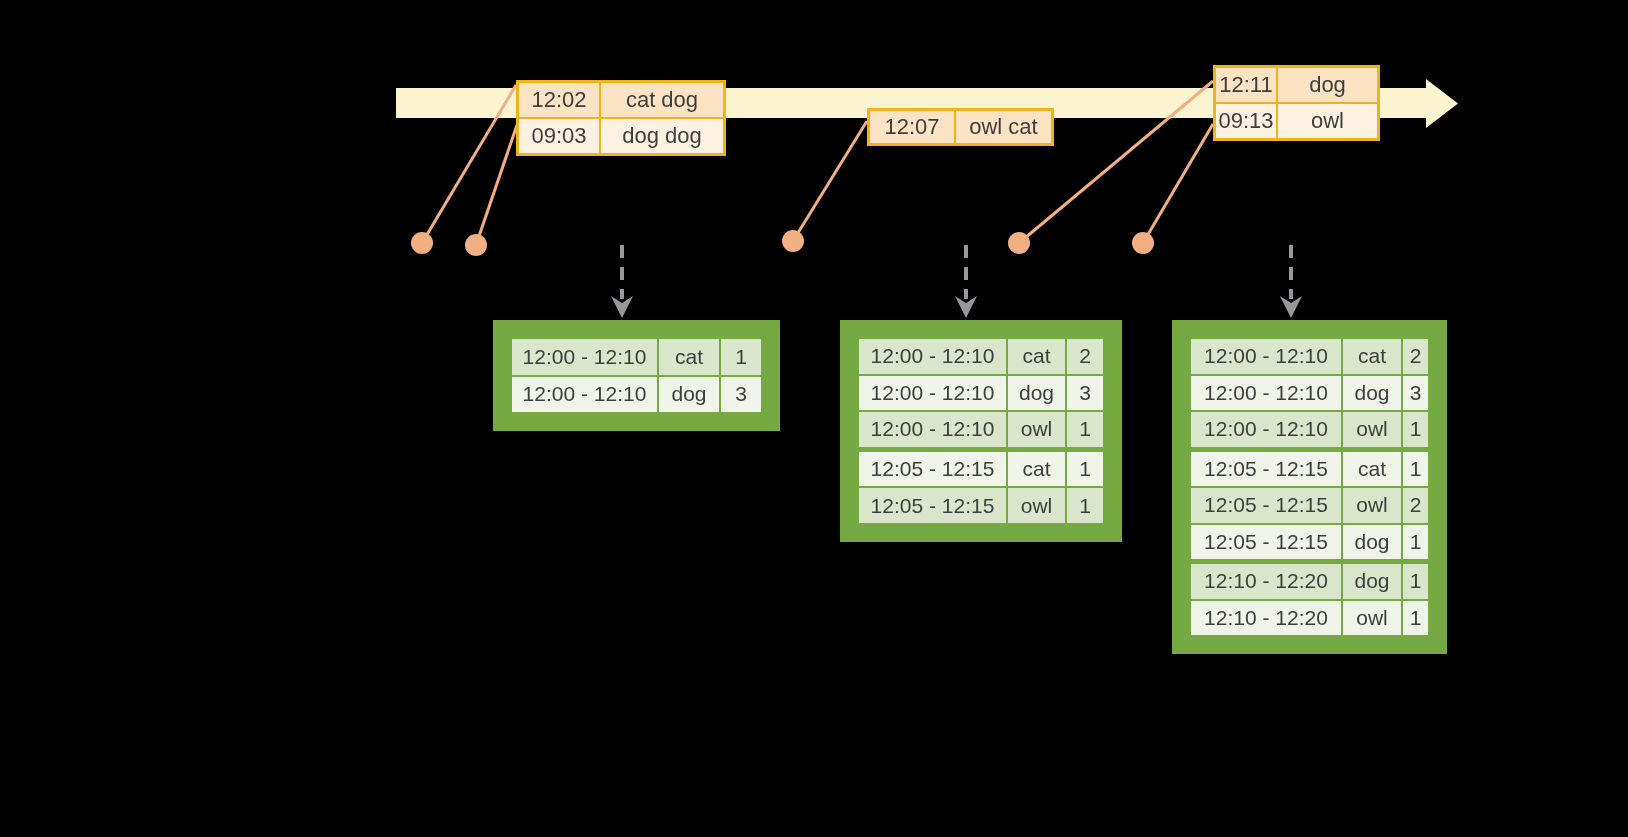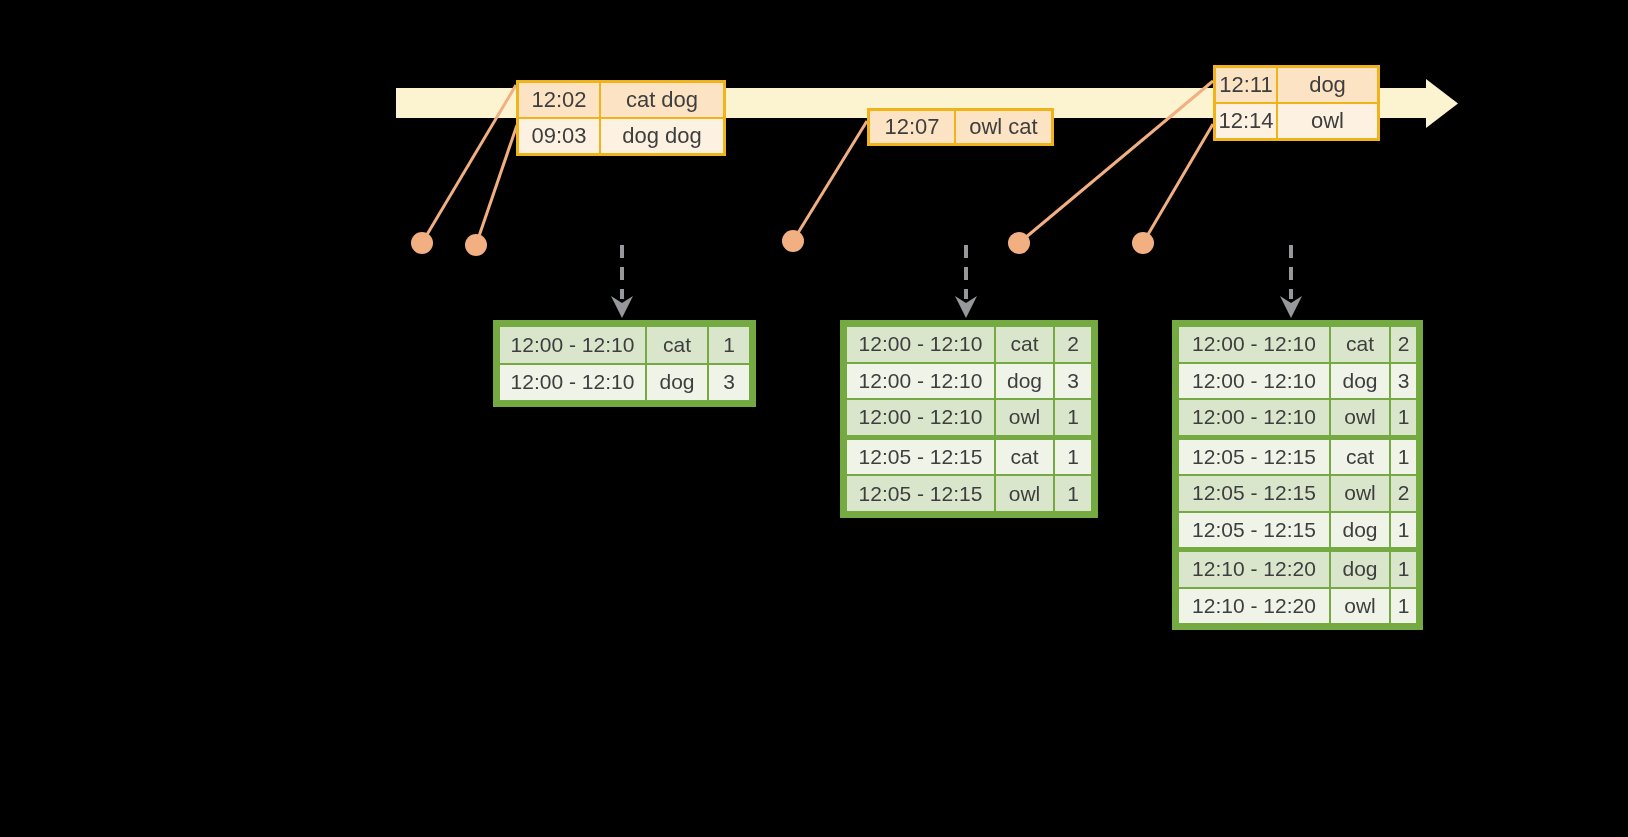--- a/index.html
+++ b/index.html
@@ -25,21 +25,21 @@
   .erow.light .cell{background:#FDF2E2;}
   .t1{left:516px;top:80px;}
   .t2{left:867px;top:92px;margin-top:16px;}
   .t3{left:1213px;top:65px;}
   .t1 .c1{width:80px}  .t1 .c2{width:122px} .t1 .cell{height:34px}
   .t2 .c1{width:84px}  .t2 .c2{width:95px} .t2 .cell{height:32px}
   .t3 .c1{width:60px}  .t3 .c2{width:99px}  .t3 .cell{height:34px}
 
   
   .gtable{
-    position:absolute;background:#75AA42;padding:7px;
+    position:absolute;background:#75AA42;padding:19px;
     display:flex;flex-direction:column;
   }
   .grow{display:flex;margin-top:2px;}
   .grow:first-child{margin-top:0;}
   .grow.group{margin-top:5px;}
   .gtable .cell{
     display:flex;align-items:center;justify-content:center;
     font-size:21px;color:#3E3E3E;
   }
   .grow.dark  .cell{background:#DAE6CC;}
@@ -102,21 +102,21 @@
         <div class="cell c1">12:07</div>
         <div class="cell c2">owl cat</div>
       </div>
     </div>
   <div class="etable t3">
       <div class="erow dark">
         <div class="cell c1">12:11</div>
         <div class="cell c2">dog</div>
       </div>
       <div class="erow light">
-        <div class="cell c1">12:14</div>
+        <div class="cell c1">09:13</div>
         <div class="cell c2">owl</div>
       </div>
     </div>
 
   <div class="gtable g1">
       <div class="grow dark">
         <div class="cell c1">12:00 - 12:10</div>
         <div class="cell c2">cat</div>
         <div class="cell c3">1</div>
       </div>

